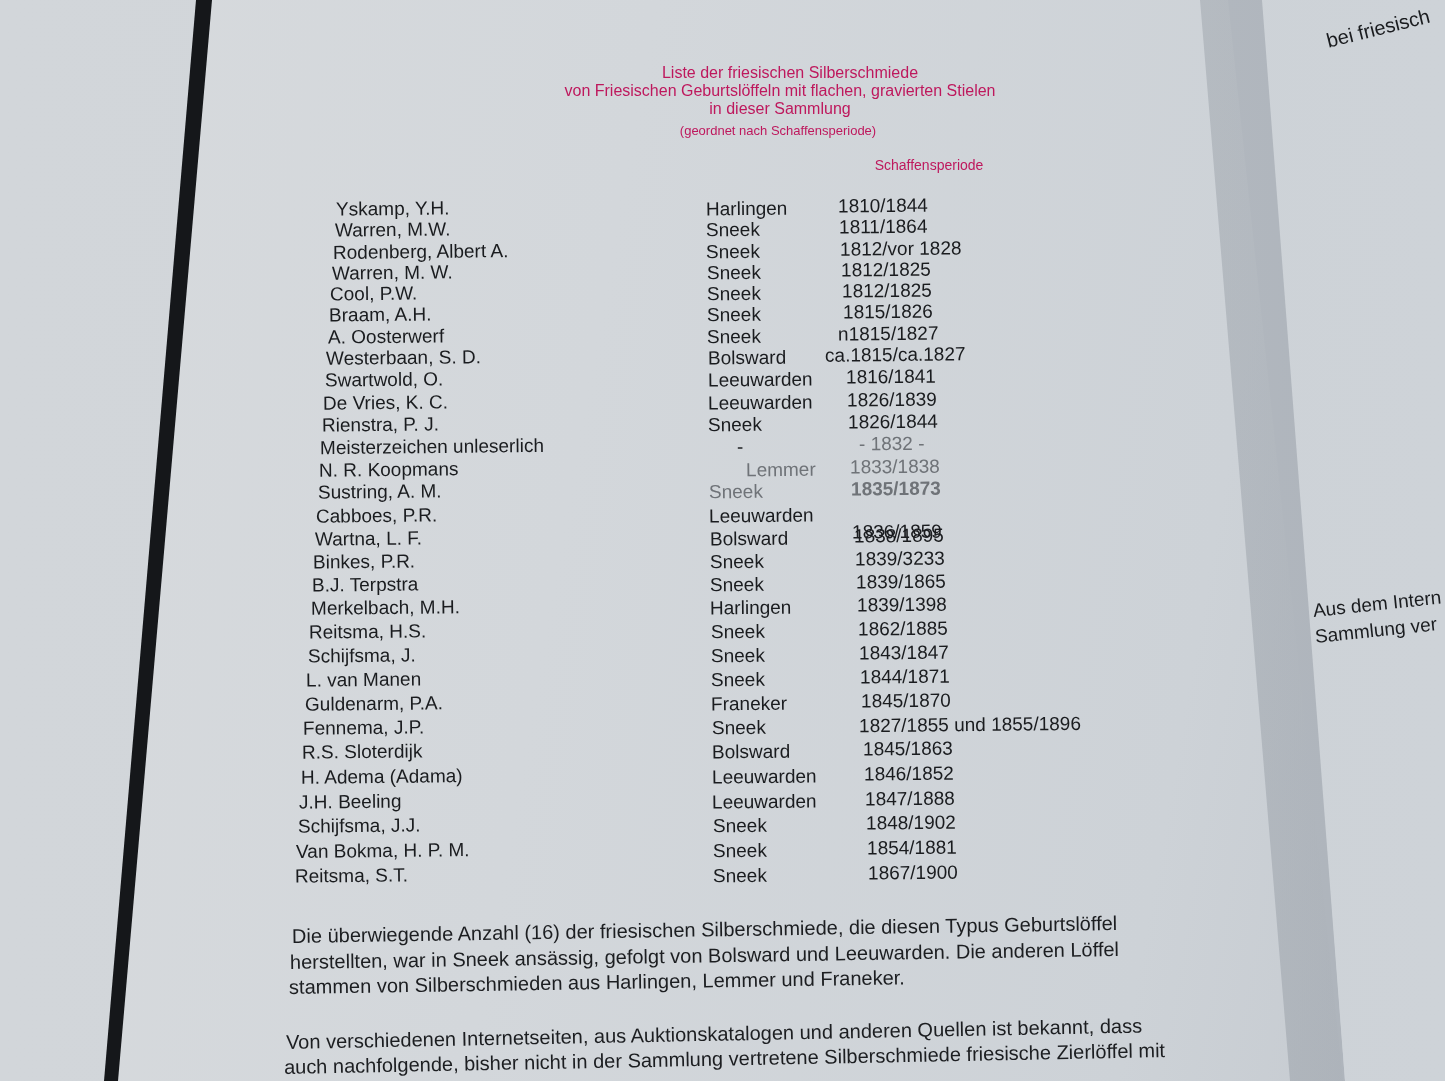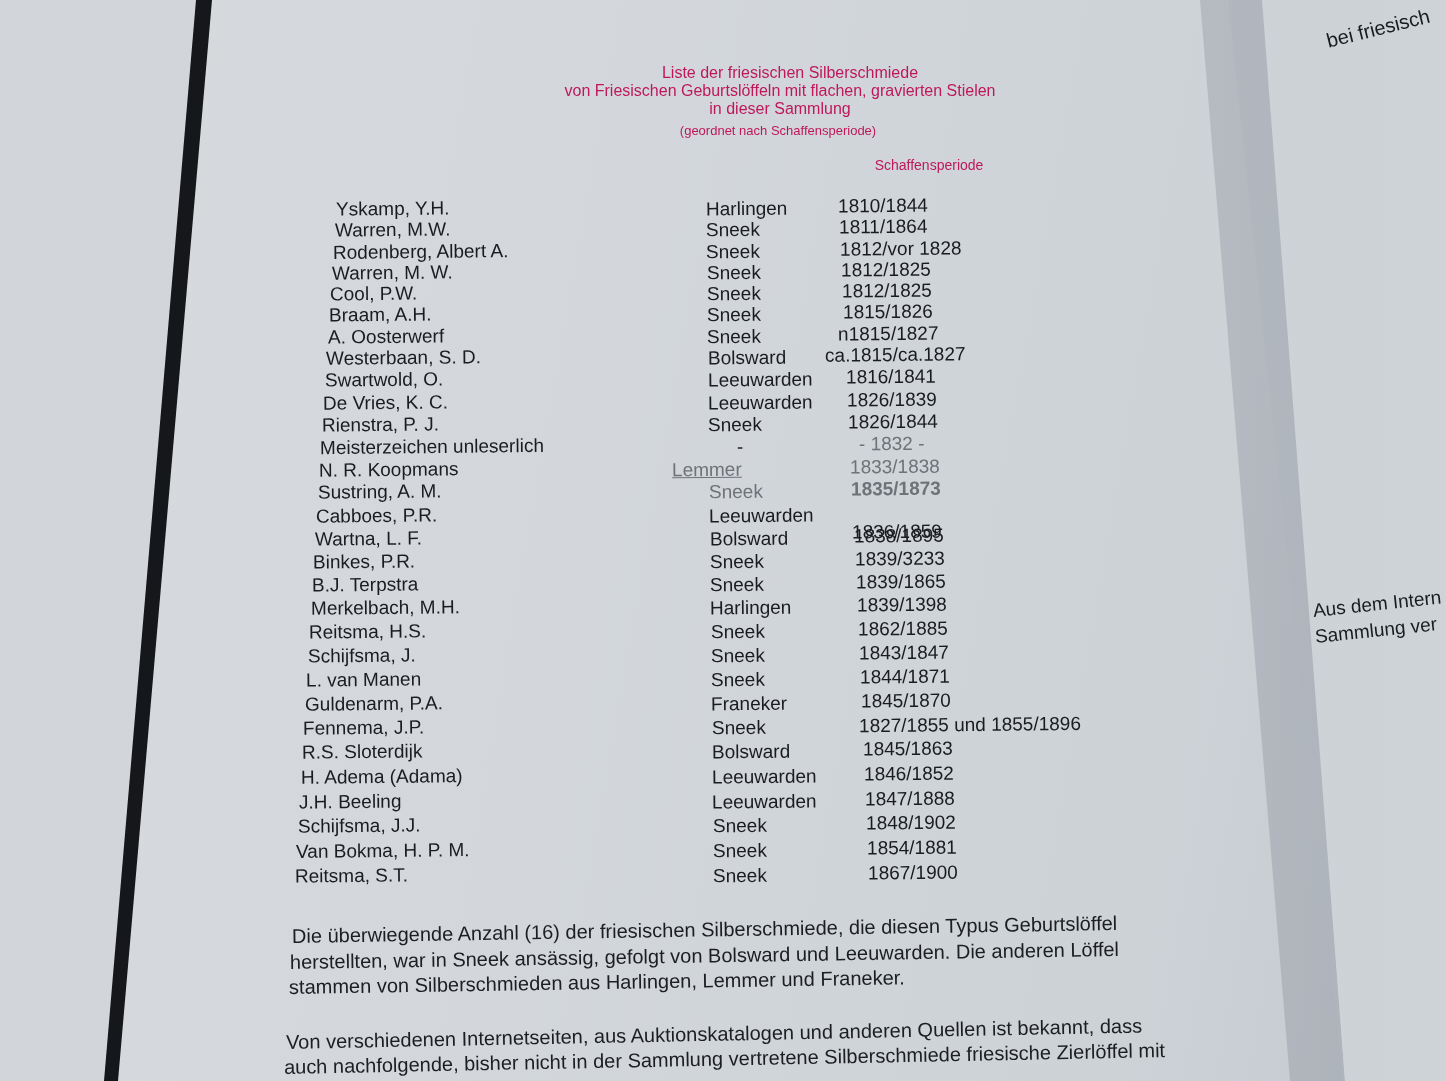--- a/index.html
+++ b/index.html
@@ -123,21 +123,21 @@
       <div class="row-text" style="left: 708.414px; top: 415px; transform: rotate(-0.6deg);">Sneek</div>
       <div class="row-text" style="left: 848.345px; top: 412px; transform: rotate(-0.6deg);">1826/1844</div>
     </div>
     <div>
       <div class="row-text" style="left: 320.448px; top: 437px; transform: rotate(-0.6deg);">Meisterzeichen unleserlich</div>
       <div class="row-text" style="left: 736.655px; top: 437px; transform: rotate(-0.6deg);">-</div>
       <div class="row-text faded" style="left: 859.379px; top: 434px; transform: rotate(-0.6deg);">- 1832 -</div>
     </div>
     <div>
       <div class="row-text" style="left: 319.034px; top: 460px; transform: rotate(-0.6deg);">N. R. Koopmans</div>
-      <div class="row-text faded" style="left: 672px; top: 460px; transform: rotate(-0.6deg); text-decoration: underline;">Lemmer</div>
+      <div class="row-text faded" style="left: 746px; top: 460px; transform: rotate(-0.6deg);">Lemmer</div>
       <div class="row-text faded" style="left: 850.414px; top: 457px; transform: rotate(-0.6deg);">1833/1838</div>
     </div>
     <div>
       <div class="row-text" style="left: 317.621px; top: 482px; transform: rotate(-0.6deg);">Sustring, A. M.</div>
       <div class="row-text faded" style="left: 709.138px; top: 482px; transform: rotate(-0.6deg);">Sneek</div>
       <div class="row-text faded" style="left: 851.448px; top: 479px; transform: rotate(-0.6deg); font-weight: bold;">1835/1873</div>
     </div>
     <div>
       <div class="row-text" style="left: 316.207px; top: 506px; transform: rotate(-0.6deg);">Cabboes, P.R.</div>
       <div class="row-text" style="left: 709.379px; top: 506px; transform: rotate(-0.6deg);">Leeuwarden</div>

